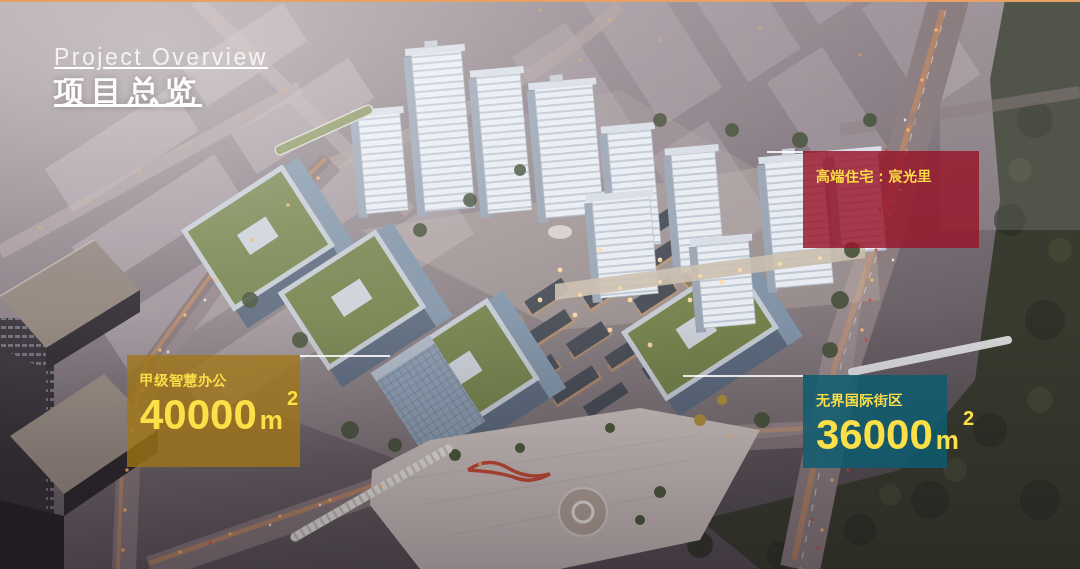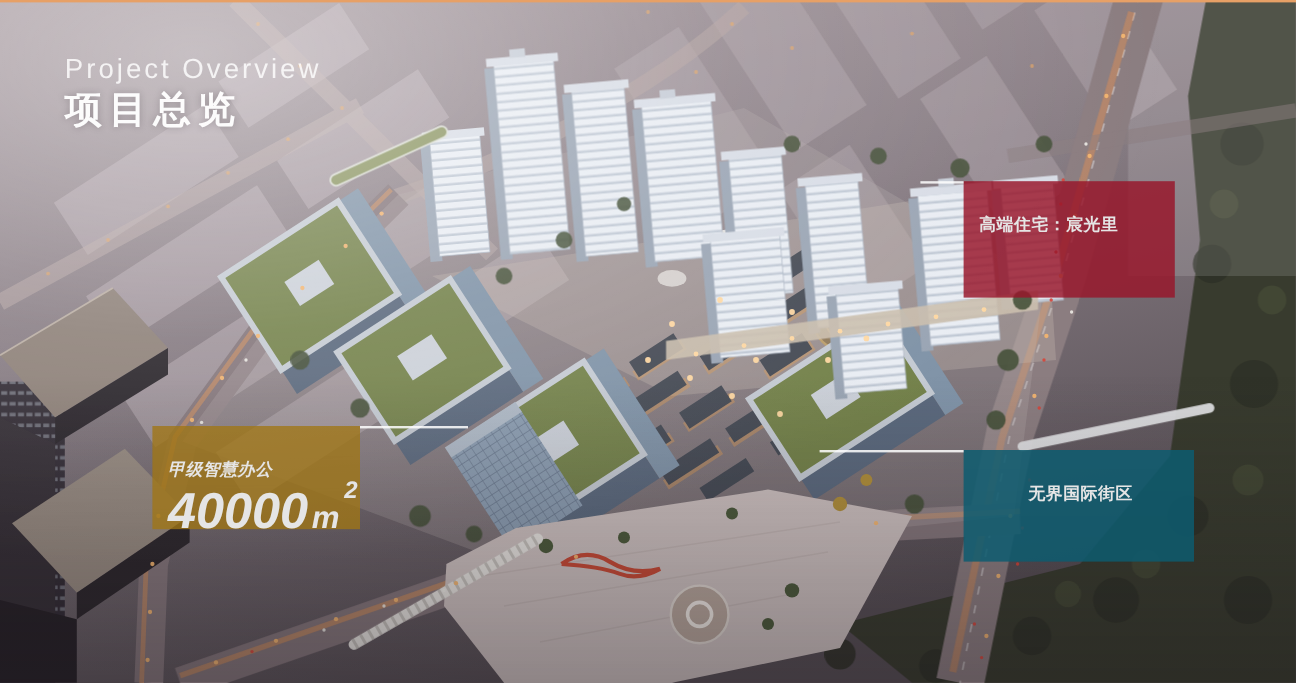--- a/index.html
+++ b/index.html
@@ -3,52 +3,52 @@
 <meta charset="utf-8">
 <style>
   html,body{margin:0;padding:0;background:#111;}
   .stage{
     position:relative;width:1080px;height:569px;overflow:hidden;
     font-family:"Liberation Sans","DejaVu Sans",sans-serif;
     background:#6b6168;
   }
   .stage svg{position:absolute;inset:0;display:block;}
   .top-border{position:absolute;left:0;top:0;width:1080px;height:2px;z-index:6;}
-  .title-block{position:absolute;left:54px;top:44px;z-index:5;color:#fff;}
+  .title-block{position:absolute;left:54px;top:44px;z-index:5;color:#fff;text-decoration:underline;}
   .title-en{
     font-size:23px;font-weight:400;letter-spacing:2.5px;
     color:rgba(255,255,255,0.82);
   }
   .title-zh{
     margin-top:0;font-size:31px;font-weight:700;letter-spacing:6px;
     color:rgba(255,255,255,0.97);text-shadow:0 0 6px rgba(40,30,40,.25);
   }
   .callout{
-    position:absolute;z-index:5;color:#e5e5e5;
-    box-sizing:border-box;padding:29px 10px 0 13px;
+    position:absolute;z-index:5;color:#fde047;
+    box-sizing:border-box;padding:18px 10px 0 13px;
   }
   .callout .leader{position:absolute;top:0;height:2px;}
   .callout .leader.from-left{right:100%;}
   .callout .leader.from-right{left:100%;}
   .callout-label{
     font-size:14px;font-weight:700;letter-spacing:0.5px;line-height:1;
     white-space:nowrap;
   }
   .callout-value{
     margin-top:7px;line-height:1;white-space:nowrap;
     font-size:42px;font-weight:700;letter-spacing:0px;
   }
   .callout-value .unit{font-size:26px;font-weight:700;margin-left:3px;}
   .callout-value .sup{
     display:inline-block;font-size:20px;font-weight:700;
     vertical-align:top;position:relative;top:-6px;margin-left:4px;
   }
   #c-residential{left:803px;top:151px;width:176px;height:97px;}
-  #c-office{left:127px;top:355px;width:173px;height:86px;font-style:italic;}
-  #c-street{left:803px;top:375px;width:192px;height:93px;text-align:center;}
+  #c-office{left:127px;top:355px;width:173px;height:112px;}
+  #c-street{left:803px;top:375px;width:144px;height:93px;}
 </style>
 </head>
 <body>
 
 <div class="stage">
 
   <svg viewBox="0 0 1080 569" aria-hidden="true">
     <defs>
       <linearGradient id="sky" x1="0" y1="0" x2="0.4" y2="1">
         <stop offset="0" stop-color="#a79aa0"></stop>
@@ -446,15 +446,17 @@
   <div class="callout" id="c-office" style="background-color: rgba(160, 118, 20, 0.78);">
     <div class="leader from-right" style="width: 90px; background-color: rgba(255, 255, 255, 0.85);"></div>
     <div class="callout-label">甲级智慧办公</div>
     <div class="callout-value"><span>40000</span><span class="unit">m</span><span class="sup">2</span>
     </div>
   </div>
 
   <div class="callout" id="c-street" style="background-color: rgba(13, 92, 112, 0.85);">
     <div class="leader from-left" style="width: 120px; background-color: rgba(255, 255, 255, 0.85);"></div>
     <div class="callout-label">无界国际街区</div>
+    <div class="callout-value"><span>36000</span><span class="unit">m</span><span class="sup">2</span>
+    </div>
   </div>
 
 </div>
 
 </body></html>

